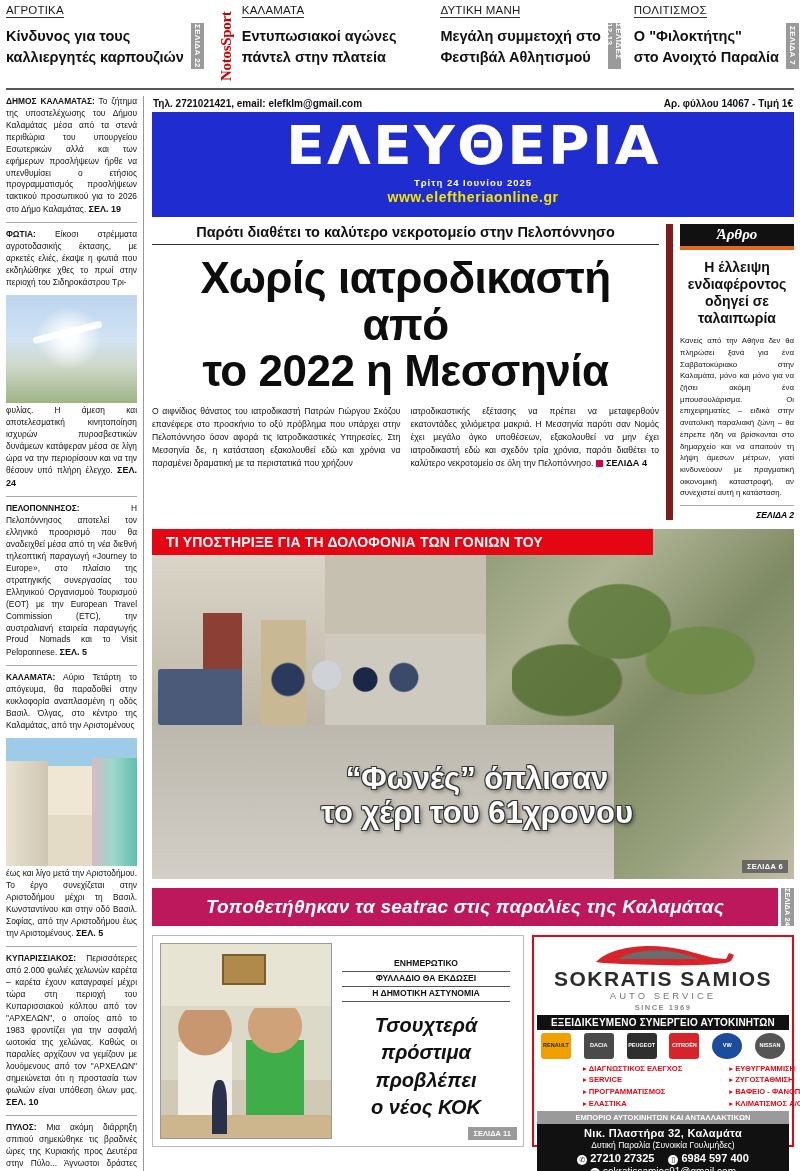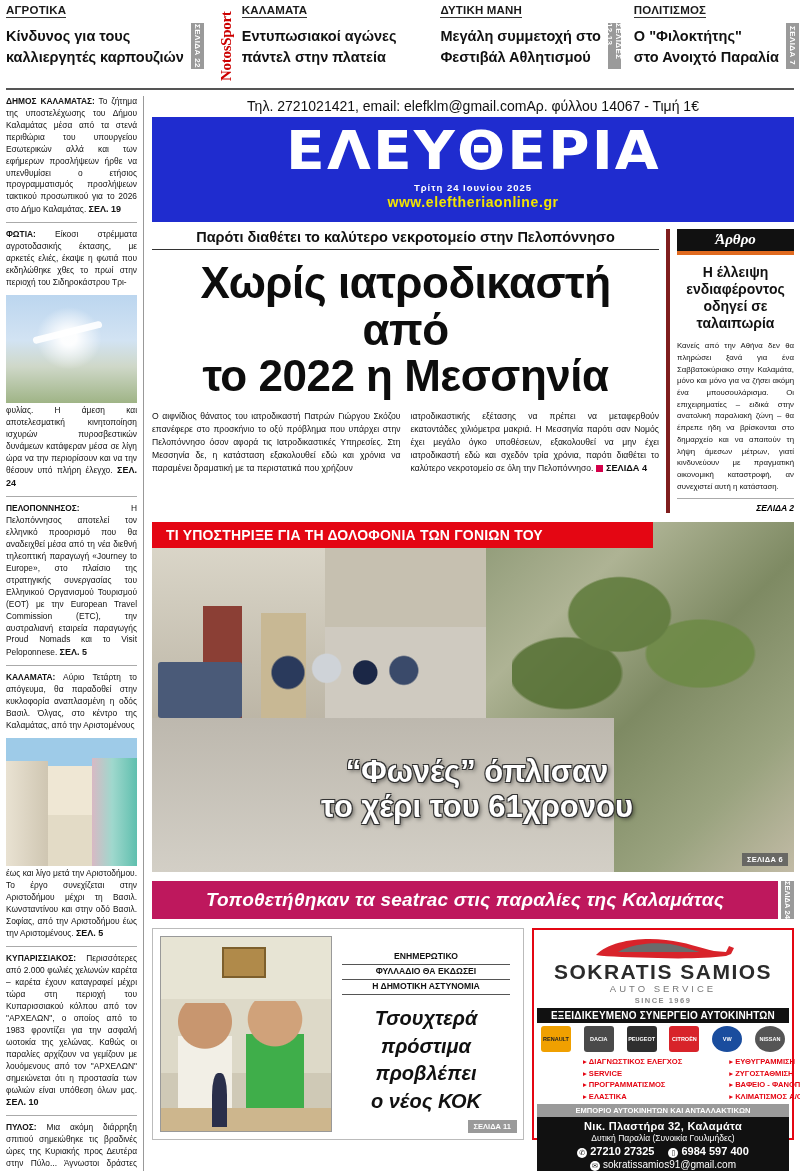--- a/index.html
+++ b/index.html
@@ -16,21 +16,21 @@
   .teaser-bar {
     display: flex; align-items: stretch;
     height: 88px; padding: 4px 6px 0 6px;
   }
   .teaser {
     display: flex; flex-direction: row; align-items: stretch;
     position: relative; flex: 0 0 auto;
   }
   .teaser-body { display: flex; flex-direction: column; justify-content: flex-start; padding-right: 4px; }
   .teaser-kicker {
-    font-size: 11.5px; font-weight: 700; color: #1a1a1a;
+    font-size: 11.5px; font-weight: 400; color: #1a1a1a;
     border-bottom: 1.5px solid #333; display: inline-block;
     align-self: flex-start; padding-bottom: 1px; margin-bottom: 8px; letter-spacing: .2px;
   }
   .teaser-line { font-size: 14.5px; font-weight: 700; color: #111; line-height: 1.42; white-space: nowrap; }
   .pagetab {
     width: 13px; background: #9a9a9a; color: #fff;
     font-size: 8px; font-weight: 700; letter-spacing: .4px;
     display: flex; align-items: center; justify-content: center;
     writing-mode: vertical-rl; text-orientation: mixed;
     align-self: center; height: 46px; margin-left: 3px;
@@ -86,34 +86,34 @@
     background: linear-gradient(to right, #e9e2d2, #cfc6b2);
   }
   .photo-street::after {
     content: ""; position: absolute; right: 0; top: 16%; width: 34%; height: 84%;
     background: linear-gradient(to left, #5fbfae, #9fd8cd 55%, #d8b9c4);
   }
 
   
   .content { flex: 1 1 auto; padding-left: 8px; display: flex; flex-direction: column; }
 
-  .infoline { display: flex; justify-content: center; font-size: 14px; font-weight: 400; color: #111; padding: 2px 1px 3px 1px; }
+  .infoline { display: flex; justify-content: space-between; font-size: 10px; font-weight: 700; color: #111; padding: 2px 1px 3px 1px; }
 
   .masthead { background: #1f2ccf; height: 105px; position: relative; display: flex; flex-direction: column; align-items: center; justify-content: flex-start; }
   .masthead-logo {
     color: #fff; font-size: 54px; font-weight: 800; letter-spacing: 2px;
     font-family: "DejaVu Sans", sans-serif; margin-top: 7px; line-height: 1;
     transform: scaleX(1.05);
   }
   .masthead-date { color: #fff; font-size: 9.5px; font-weight: 700; letter-spacing: 1px; margin-top: 4px; }
   .masthead-url { color: #f2e400; font-size: 14px; font-weight: 800; letter-spacing: .6px; margin-top: 1px; }
 
   .below-mast { display: flex; margin-top: 7px; flex: 0 0 auto; }
   .lead-col { flex: 1 1 auto; padding-right: 7px; }
-  .art-col { width: 128px; flex: 0 0 128px; border-left: 4px solid #7f1d1d; padding-left: 7px; }
+  .art-col { width: 128px; flex: 0 0 128px; border-left: 7px solid #7f1d1d; padding-left: 7px; }
 
   .lead-kicker {
     font-size: 14.5px; font-weight: 700; text-align: center; color: #111;
     border-bottom: 1.5px solid #333; padding-bottom: 4px;
   }
   .lead-head {
     font-size: 44px; font-weight: 800; text-align: center; line-height: 1.06;
     color: #0d0d0d; margin: 10px 0 6px 0; letter-spacing: -.5px;
   }
   .lead-body { display: flex; gap: 10px; margin-top: 10px; }

